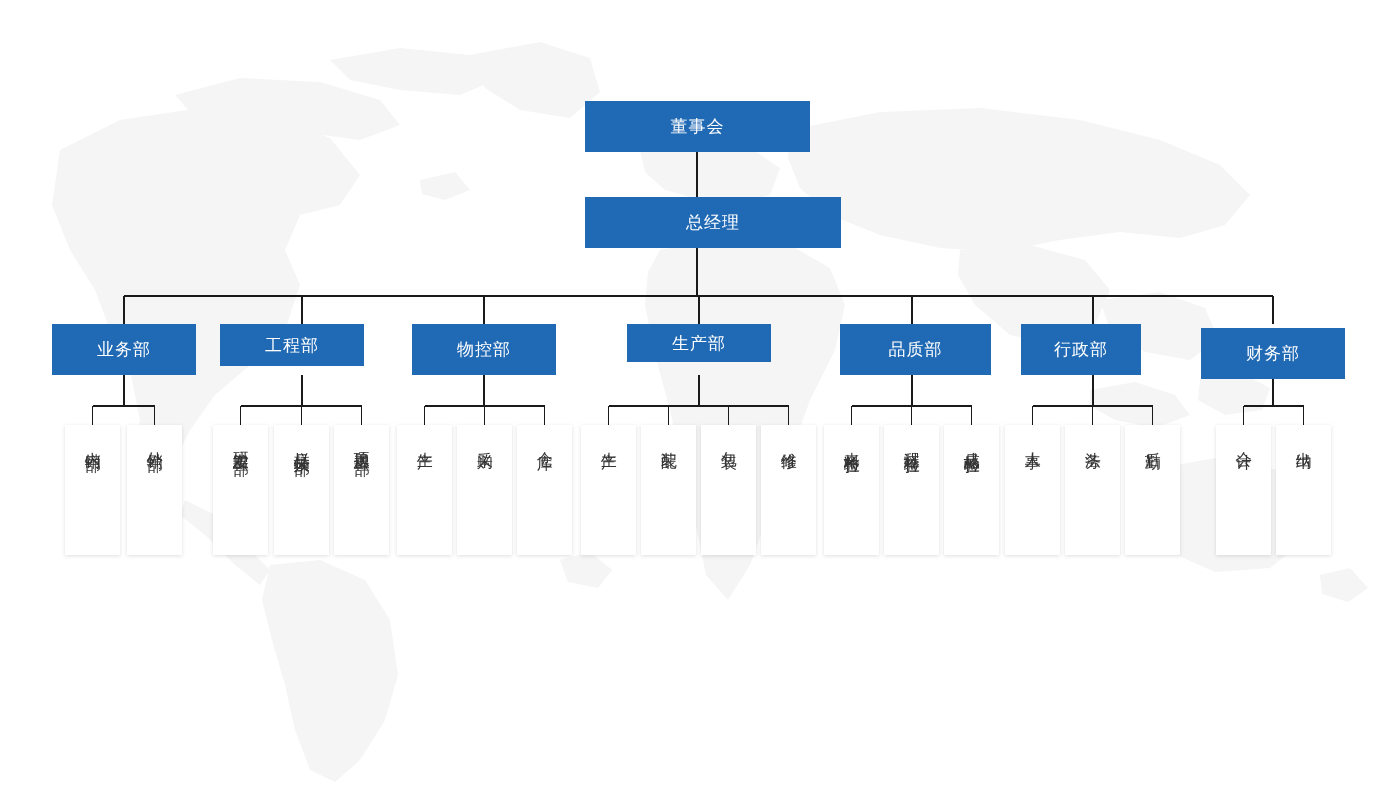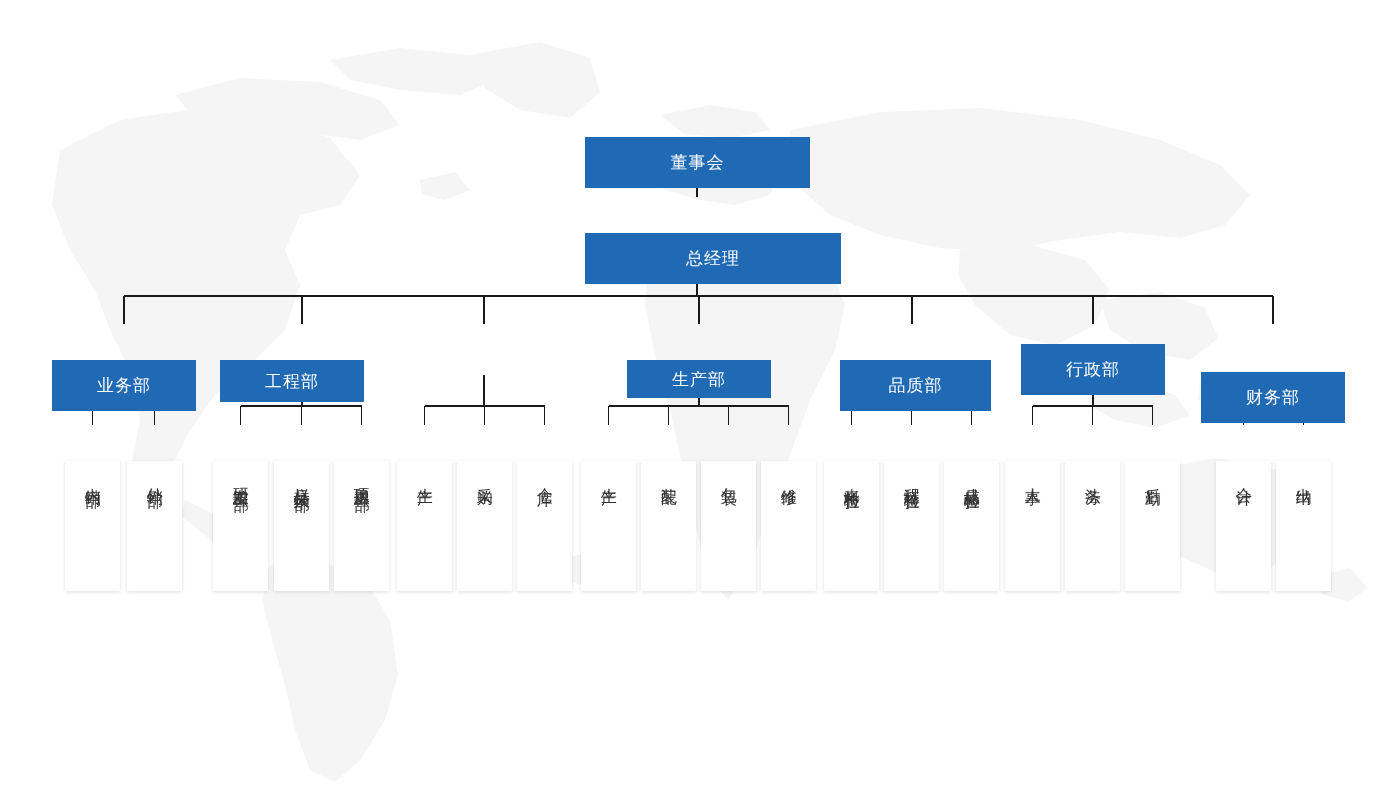--- a/index.html
+++ b/index.html
@@ -61,21 +61,20 @@
     left: 0;
     top: 0;
     width: 1400px;
     height: 786px;
     z-index: 2;
   }
 
   .node {
     position: absolute;
     box-sizing: border-box;
-    margin-top: 36px;
   }
 
   
   .node.blue {
     background: #2069b4;
     color: #ffffff;
     display: flex;
     align-items: center;
     justify-content: center;
   }
@@ -221,20 +220,23 @@
       </div>
       <div class="node leaf" style="left: 213px; top: 425px; width: 55px; height: 130px;">
         <span class="node-label">研发工程部</span>
       </div>
       <div class="node leaf" style="left: 274px; top: 425px; width: 55px; height: 130px;">
         <span class="node-label">样品技术部</span>
       </div>
       <div class="node leaf" style="left: 334px; top: 425px; width: 55px; height: 130px;">
         <span class="node-label">项目工程部</span>
       </div>
+      <div class="node blue" style="left: 412px; top: 324px; width: 144px; height: 51px;">
+        <span class="node-label">物控部</span>
+      </div>
       <div class="node leaf" style="left: 397px; top: 425px; width: 55px; height: 130px;">
         <span class="node-label">生产</span>
       </div>
       <div class="node leaf" style="left: 457px; top: 425px; width: 55px; height: 130px;">
         <span class="node-label">采购</span>
       </div>
       <div class="node leaf" style="left: 517px; top: 425px; width: 55px; height: 130px;">
         <span class="node-label">仓库</span>
       </div>
       <div class="node blue" style="left: 627px; top: 324px; width: 144px; height: 38px;">
@@ -257,33 +259,33 @@
       </div>
       <div class="node leaf" style="left: 824px; top: 425px; width: 55px; height: 130px;">
         <span class="node-label">来料检验</span>
       </div>
       <div class="node leaf" style="left: 884px; top: 425px; width: 55px; height: 130px;">
         <span class="node-label">过程检验</span>
       </div>
       <div class="node leaf" style="left: 944px; top: 425px; width: 55px; height: 130px;">
         <span class="node-label">成品检验</span>
       </div>
-      <div class="node blue" style="left: 1021px; top: 308px; width: 144px; height: 51px;">
+      <div class="node blue" style="left: 1021px; top: 324px; width: 120px; height: 51px;">
         <span class="node-label">行政部</span>
       </div>
       <div class="node leaf" style="left: 1005px; top: 425px; width: 55px; height: 130px;">
         <span class="node-label">人事</span>
       </div>
       <div class="node leaf" style="left: 1065px; top: 425px; width: 55px; height: 130px;">
         <span class="node-label">法务</span>
       </div>
       <div class="node leaf" style="left: 1125px; top: 425px; width: 55px; height: 130px;">
         <span class="node-label">后勤</span>
       </div>
-      <div class="node blue" style="left: 1201px; top: 336px; width: 144px; height: 51px;">
+      <div class="node blue" style="left: 1201px; top: 328px; width: 144px; height: 51px;">
         <span class="node-label">财务部</span>
       </div>
       <div class="node leaf" style="left: 1216px; top: 425px; width: 55px; height: 130px;">
         <span class="node-label">会计</span>
       </div>
       <div class="node leaf" style="left: 1276px; top: 425px; width: 55px; height: 130px;">
         <span class="node-label">出纳</span>
       </div>
     </div>
 

